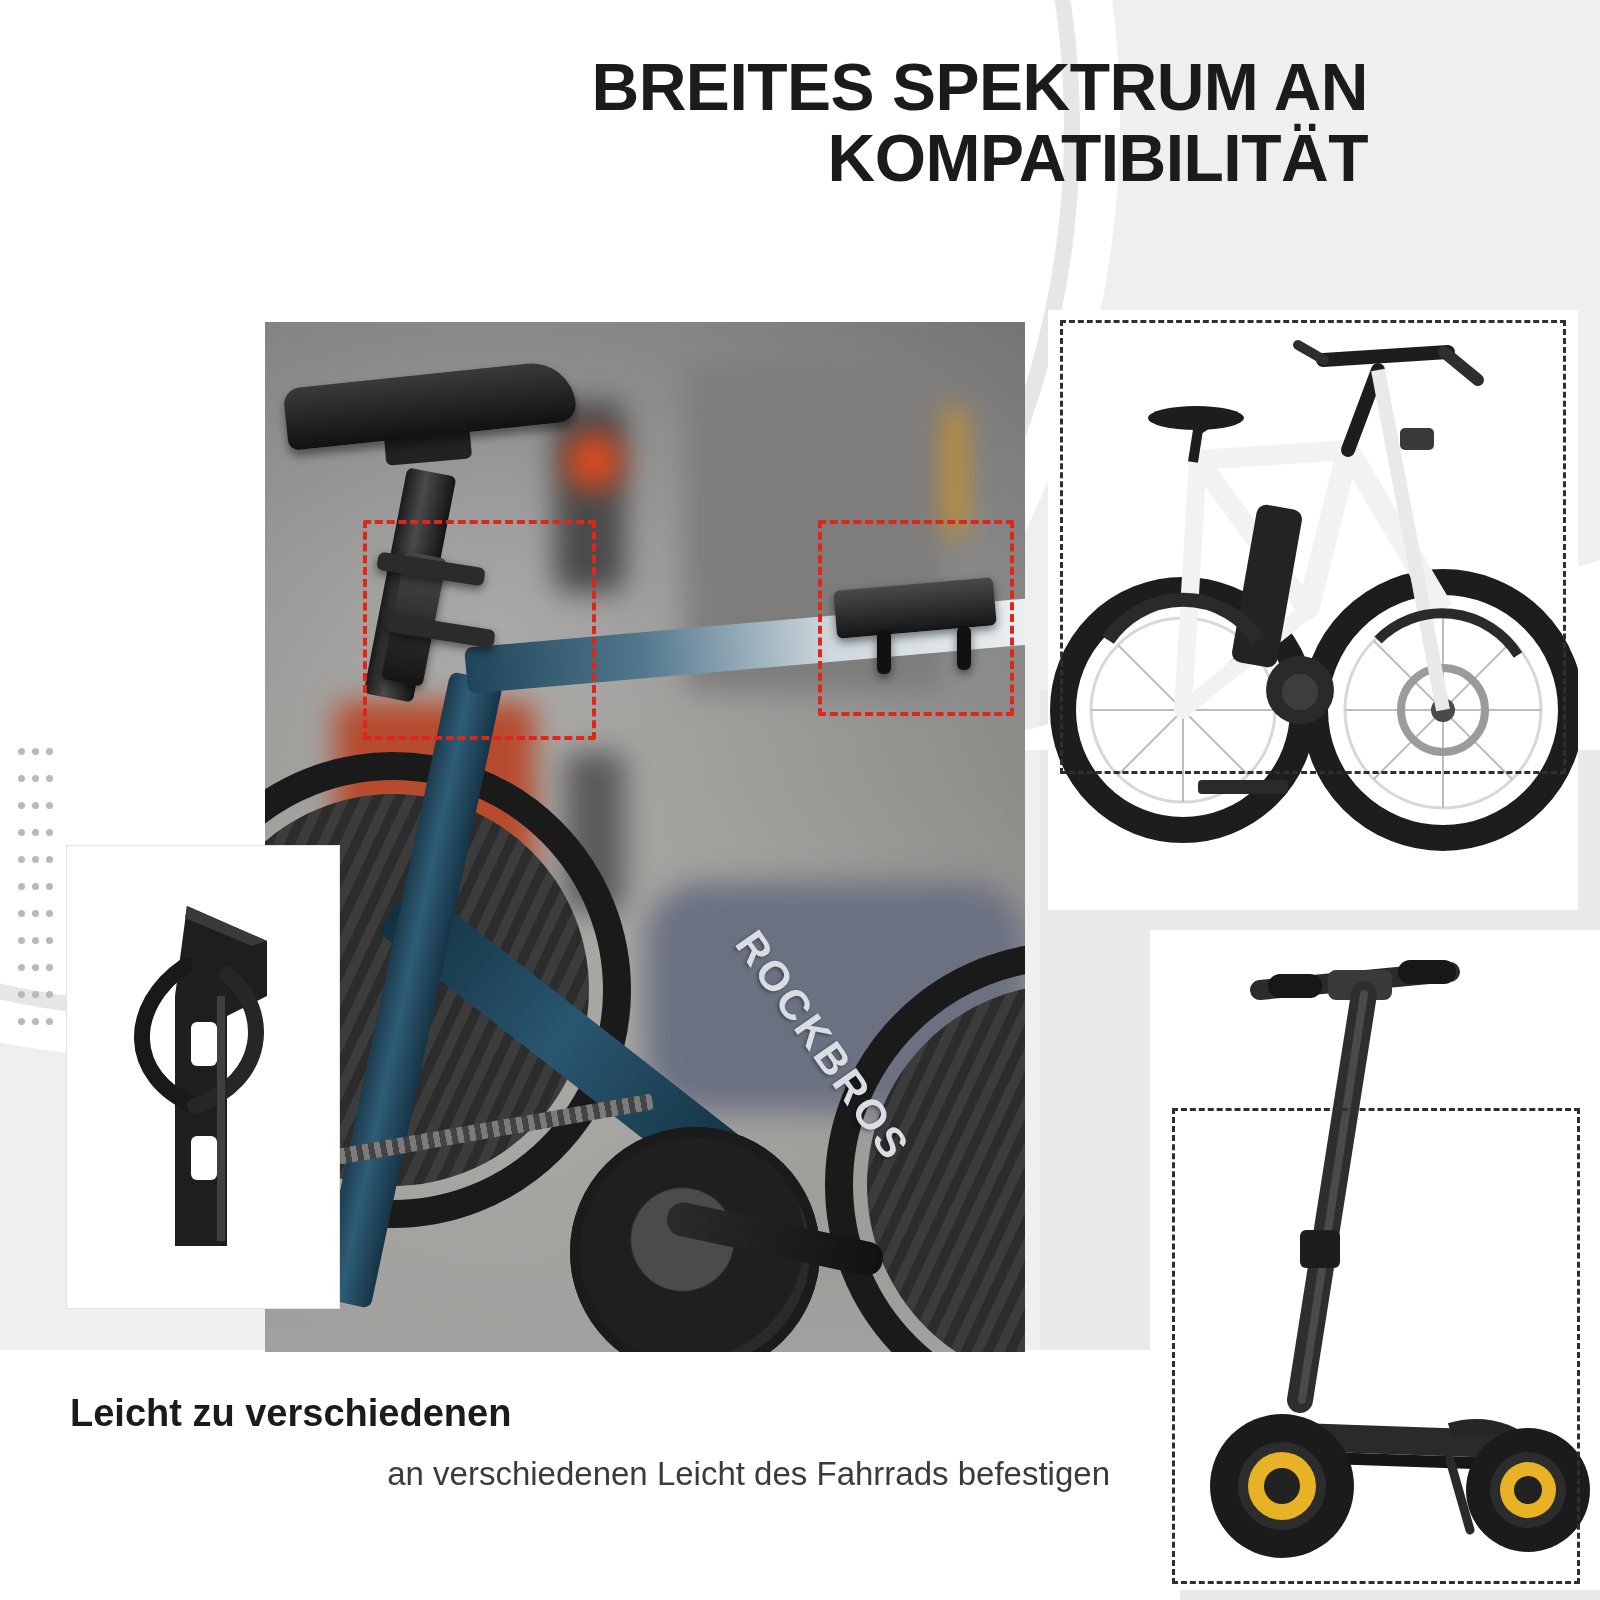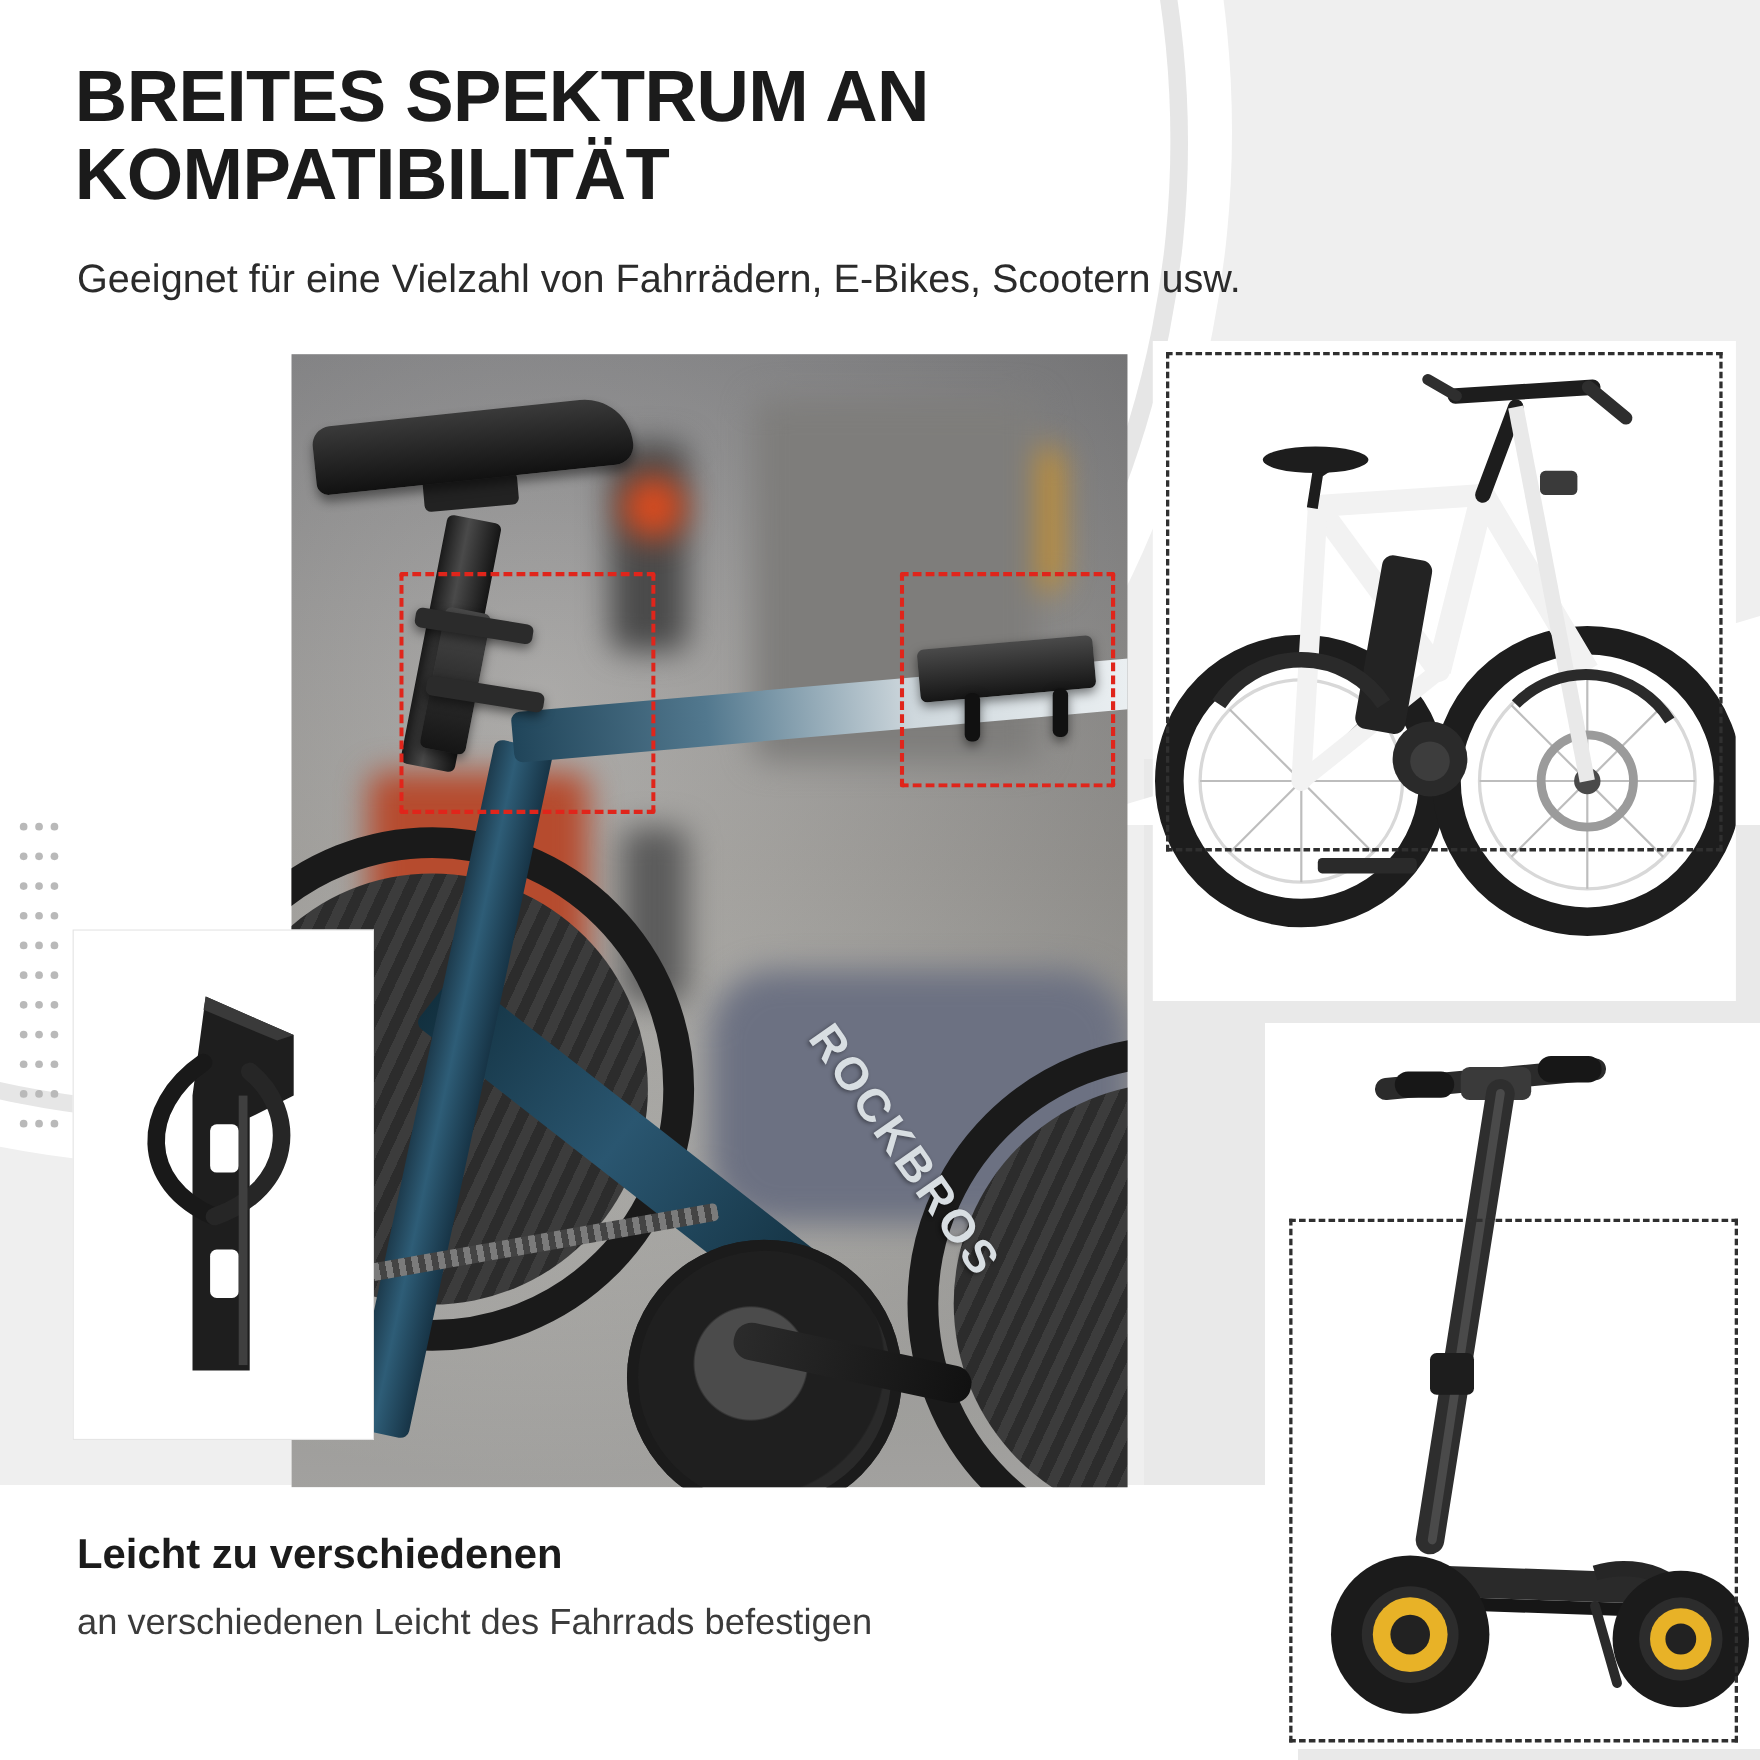--- a/index.html
+++ b/index.html
@@ -9,20 +9,21 @@
   }
   body {
     font-family: "Liberation Sans", sans-serif;
   }
   #page {
     position: relative;
     width: 1600px;
     height: 1600px;
     overflow: hidden;
     background: #f2f2f2;
+    text-align: right;
   }
 
   
   .bg-base {
     position: absolute;
     inset: 0;
     background: #efefef;
   }
   .bg-white-arc {
     position: absolute;
@@ -386,21 +387,20 @@
       <span></span>
     <span></span>
       <span></span>
       <span></span>
   </div>
 
   <div class="headline">
     <div>BREITES SPEKTRUM AN</div>
     <div>KOMPATIBILITÄT</div>
   </div>
-  <div class="subhead">Geeignet für eine Vielzahl von Fahrrädern, E-Bikes, Scootern usw.</div>
 
   <div class="panel" id="hero">
     <div class="hero-shadow-veil"></div>
 
     <div class="hero-blur" style="left:290px;top:80px;width:70px;height:190px;background:#4a4a4a;"></div>
     <div class="hero-blur" style="left:300px;top:110px;width:58px;height:58px;border-radius:50%;background:#d84b1f;"></div>
     <div class="hero-blur" style="left:580px;top:85px;width:120px;height:130px;background:#c8912f;"></div>
     <div class="hero-blur" style="left:70px;top:380px;width:200px;height:230px;background:#b64b2e;"></div>
     <div class="hero-blur" style="left:420px;top:40px;width:260px;height:330px;background:#7e7d7b;"></div>
     <div class="hero-blur" style="left:380px;top:560px;width:380px;height:230px;border-radius:60px;background:#6c7182;"></div>

